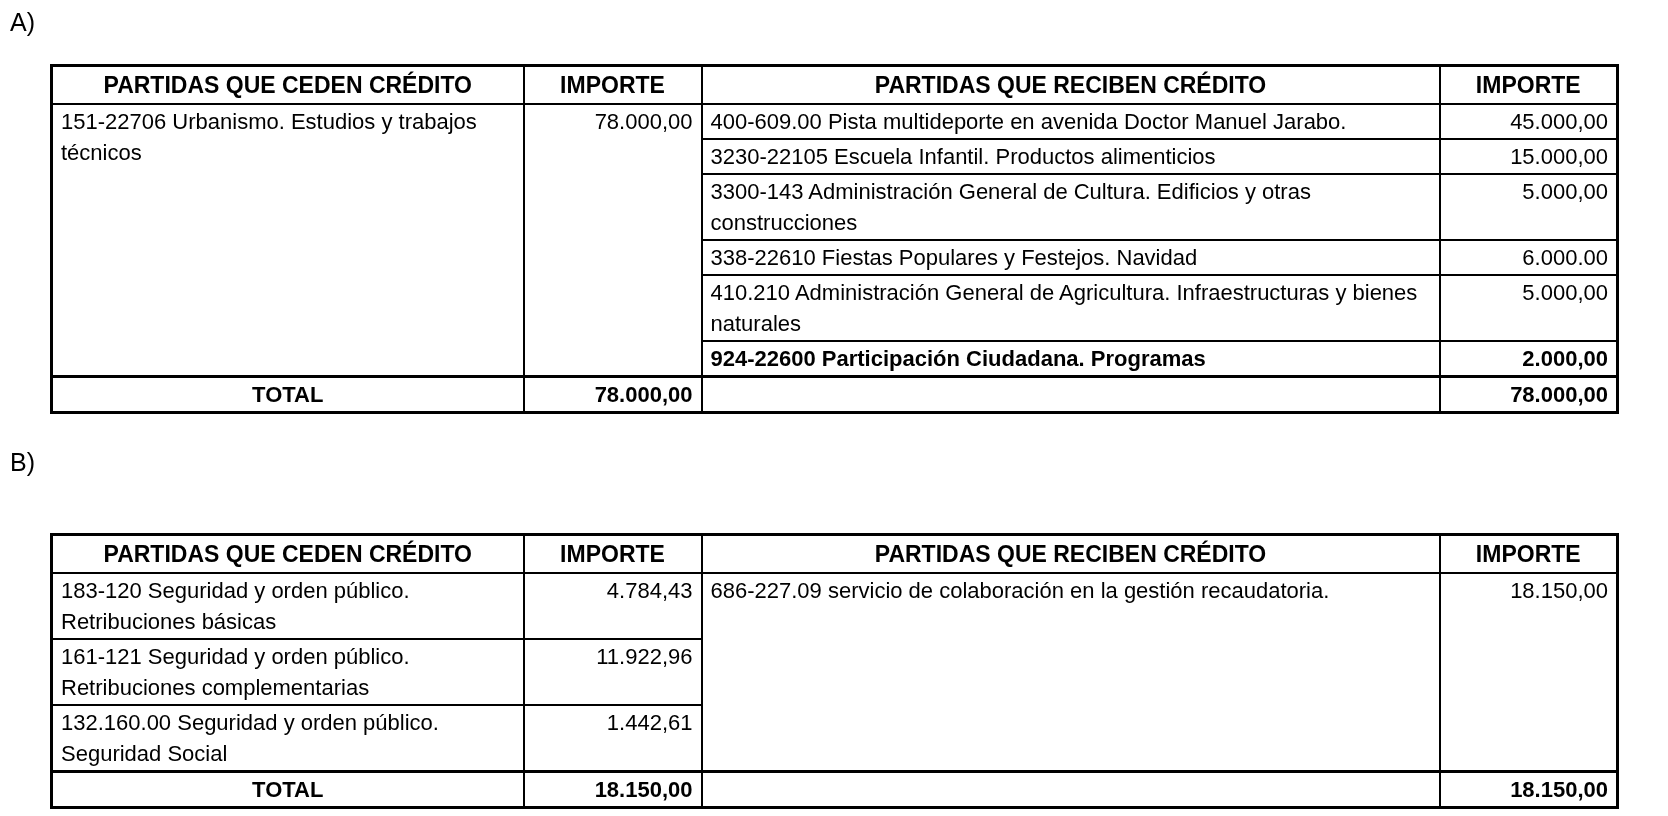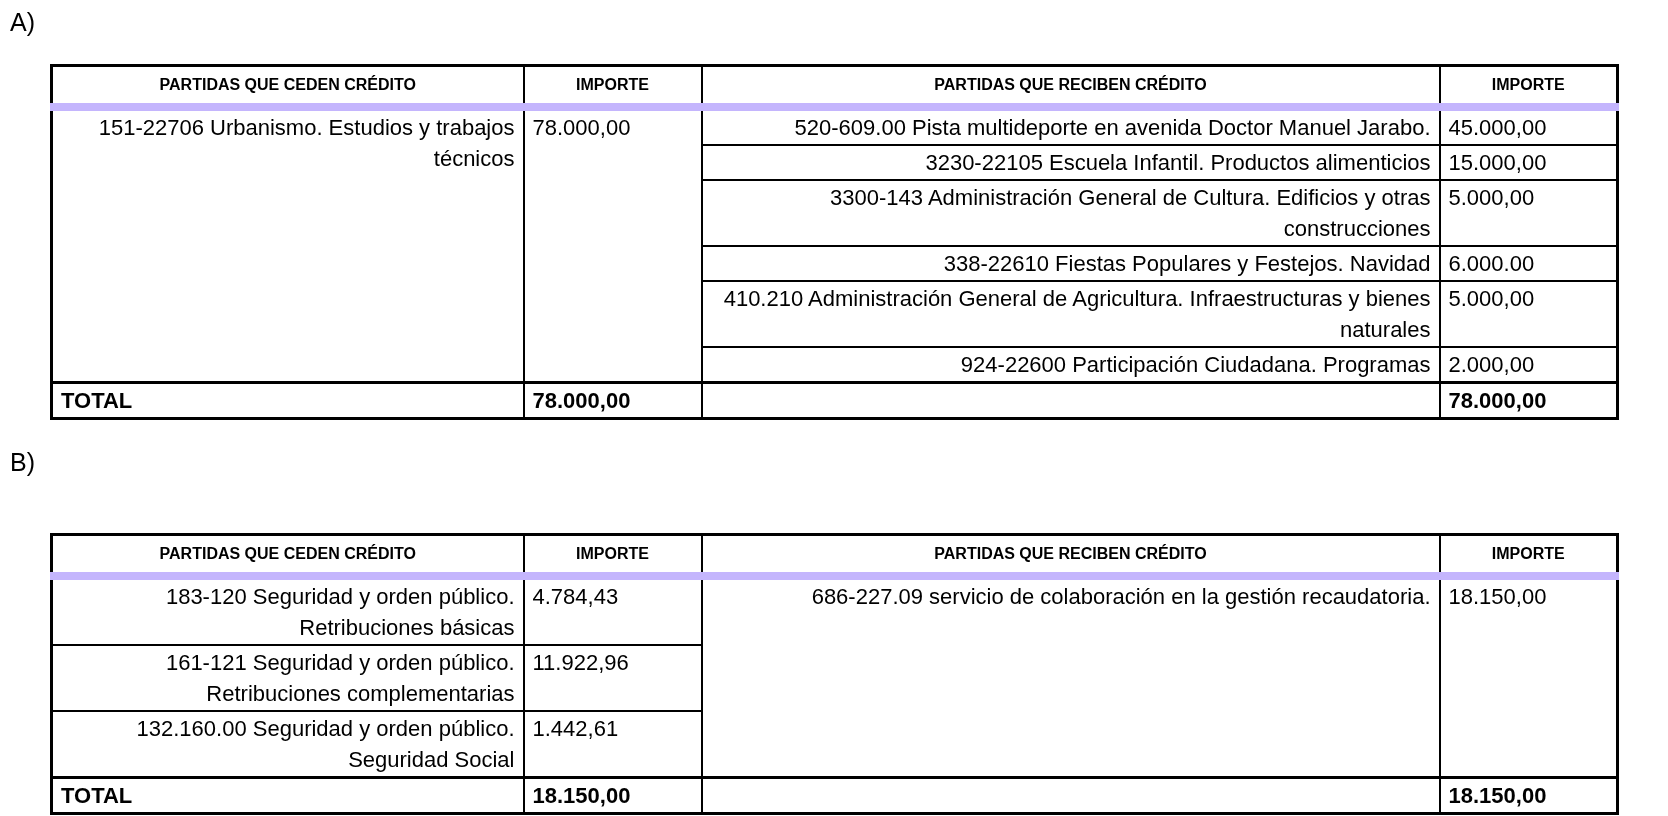--- a/index.html
+++ b/index.html
@@ -35,37 +35,37 @@
     border: 2px solid #000;
     vertical-align: top;
     font-size: 22px;
     line-height: 31px;
     padding: 1px 8px;
     overflow: hidden;
   }
   table.budget-table th {
     font-weight: bold;
     text-align: center;
-    font-size: 16px;
+    font-size: 23px;
     line-height: 30px;
     padding: 3px 4px;
-    border-bottom: 8px solid #c4b5fd;
+    border-bottom: 1px solid #c4b5fd;
   }
   td.desc {
-    text-align: right;
+    text-align: left;
   }
   td.amount {
-    text-align: left;
+    text-align: right;
   }
   tr.total-row td {
     border-top: 3px solid #000;
     font-weight: bold;
   }
   td.total-label {
-    text-align: left;
+    text-align: center;
     padding-right: 10px;
   }
 </style>
 </head>
 <body>
 
 <div class="page">
 
   <div class="section-label" style="top:8px;">A)</div>
 
@@ -79,40 +79,40 @@
     <tbody>
       <tr>
         <th>PARTIDAS QUE CEDEN CRÉDITO</th>
         <th>IMPORTE</th>
         <th>PARTIDAS QUE RECIBEN CRÉDITO</th>
         <th>IMPORTE</th>
       </tr>
       <tr style="height:33px;">
         <td class="desc" rowspan="6">151-22706 Urbanismo. Estudios y trabajos técnicos</td>
         <td class="amount" rowspan="6">78.000,00</td>
-        <td class="desc">520-609.00 Pista multideporte en avenida Doctor Manuel Jarabo.</td>
+        <td class="desc">400-609.00 Pista multideporte en avenida Doctor Manuel Jarabo.</td>
         <td class="amount">45.000,00</td>
       </tr>
       <tr style="height:33px;">
         <td class="desc">3230-22105 Escuela Infantil. Productos alimenticios</td>
         <td class="amount">15.000,00</td>
       </tr>
       <tr style="height:65px;">
         <td class="desc">3300-143 Administración General de Cultura. Edificios y otras construcciones</td>
         <td class="amount">5.000,00</td>
       </tr>
       <tr style="height:33px;margin-top:36px;">
         <td class="desc">338-22610 Fiestas Populares y Festejos. Navidad</td>
         <td class="amount">6.000.00</td>
       </tr>
       <tr style="height:65px;">
         <td class="desc">410.210 Administración General de Agricultura. Infraestructuras y bienes naturales</td>
         <td class="amount">5.000,00</td>
       </tr>
-      <tr style="height:33px;">
+      <tr style="height:33px;font-weight:bold;">
         <td class="desc">924-22600 Participación Ciudadana. Programas</td>
         <td class="amount">2.000,00</td>
       </tr>
       <tr class="total-row" style="height:31px;">
         <td class="total-label">TOTAL</td>
         <td class="amount">78.000,00</td>
         <td class="desc"></td>
         <td class="amount">78.000,00</td>
       </tr>
     </tbody>

